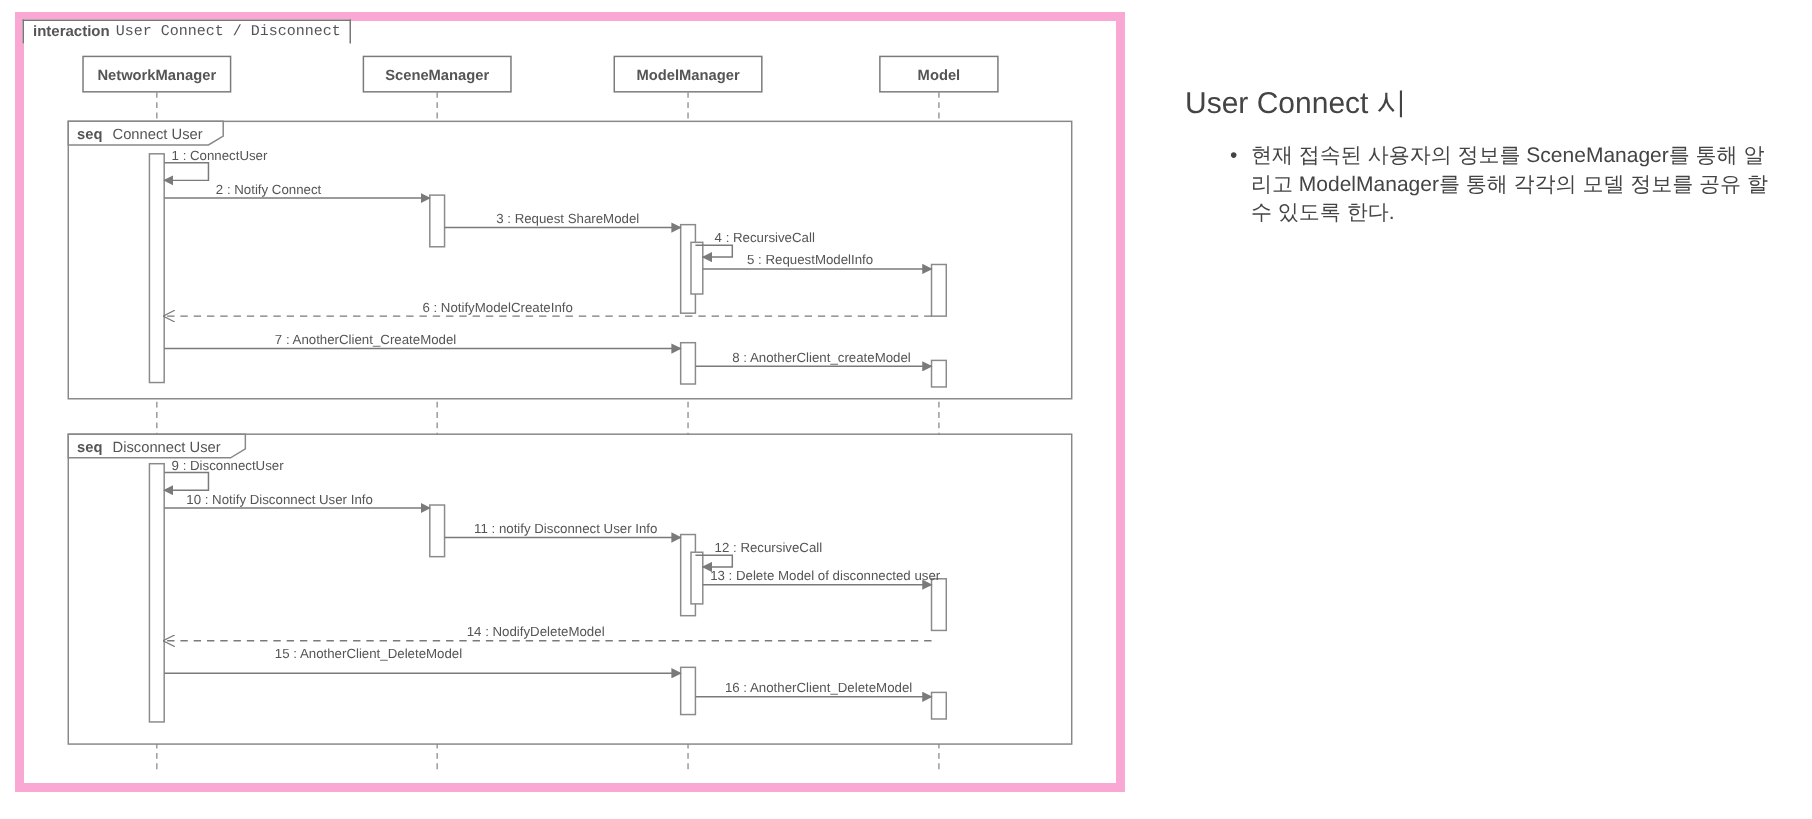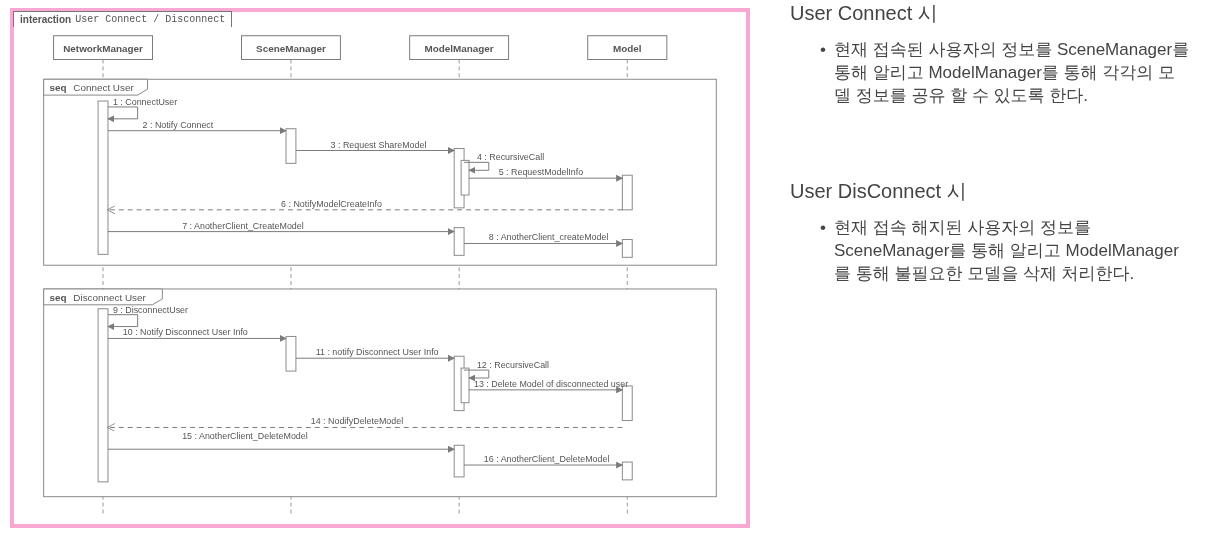--- a/index.html
+++ b/index.html
@@ -17,21 +17,21 @@
     width: 1208px;
     height: 546px;
     display: flex;
   }
   
   .diagram-wrap {
     position: relative;
     width: 740px;
     height: 520px;
     margin: 8px 0 0 10px;
-    border: 4px solid #f9a8d4;
+    border: 6px solid #f9a8d4;
     background: #fff;
   }
   .diagram-tab {
     position: absolute;
     top: -1px; left: -1px;
     height: 16px;
     border: 1px solid #777;
     border-bottom: none;
     background: #fff;
     padding: 0 6px;
@@ -45,32 +45,33 @@
 
   
   .stage {
     position: absolute;
     inset: 0;
   }
 
   
   .right {
     margin-left: 40px;
+    padding-top: 55px;
     width: 400px;
   }
   .right h3 {
     font-size: 20px;
     font-weight: 400;
     color: #444;
     margin-bottom: 12px;
   }
   .right ul { list-style: none; margin-left: 30px; }
   .right li {
     position: relative;
-    font-size: 17px;
+    font-size: 14px;
     color: #444;
     line-height: 1.35;
     padding-left: 14px;
     margin-bottom: 4px;
   }
   .right li::before {
     content: "•";
     position: absolute;
     left: 0;
     top: 0;
@@ -205,21 +206,15 @@
       <line class="arrow" x1="455" y1="458" x2="615" y2="458"></line>
       <text class="tiny" x="475" y="455">16 : AnotherClient_DeleteModel</text>
     </svg>
   </div>
 
   <div class="right">
     <h3>User Connect 시</h3>
     <ul>
       <li>현재 접속된 사용자의 정보를 SceneManager를 통해 알리고 ModelManager를 통해 각각의 모델 정보를 공유 할 수 있도록 한다.</li>
     </ul>
-    <div class="sect2">
-      <h3>User DisConnect 시</h3>
-      <ul>
-        <li>현재 접속 해지된 사용자의 정보를 SceneManager를 통해 알리고 ModelManager를 통해 불필요한 모델을 삭제 처리한다.</li>
-      </ul>
-    </div>
   </div>
 
 </div>
 
 </body></html>

